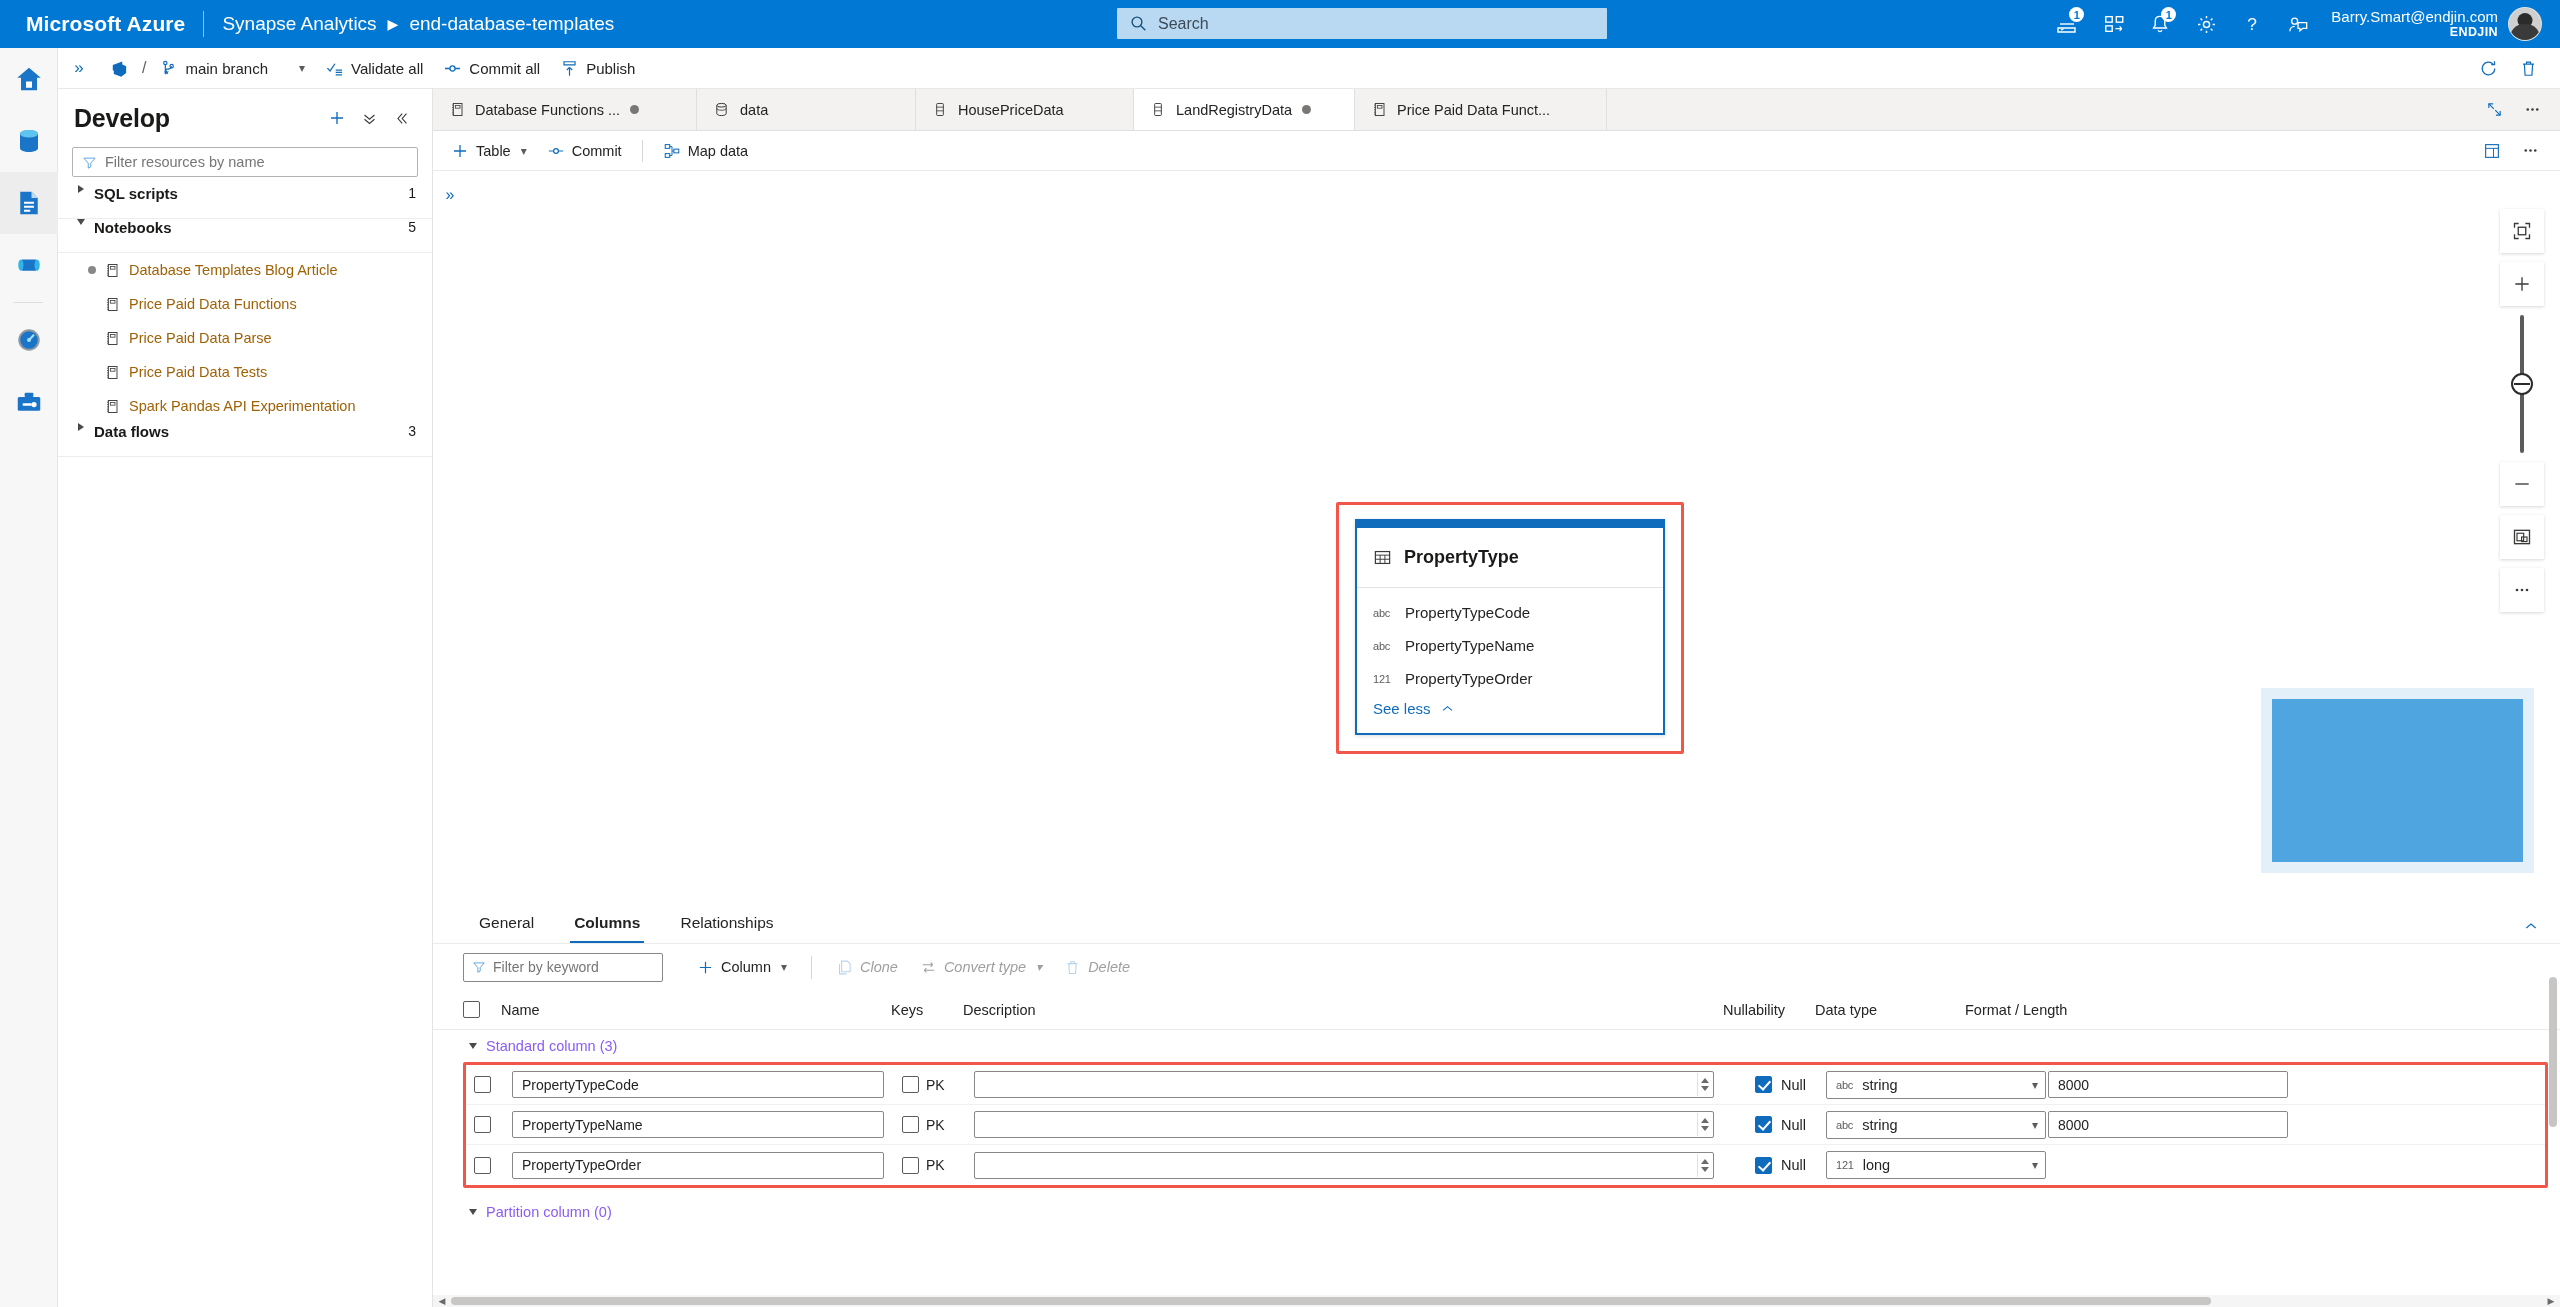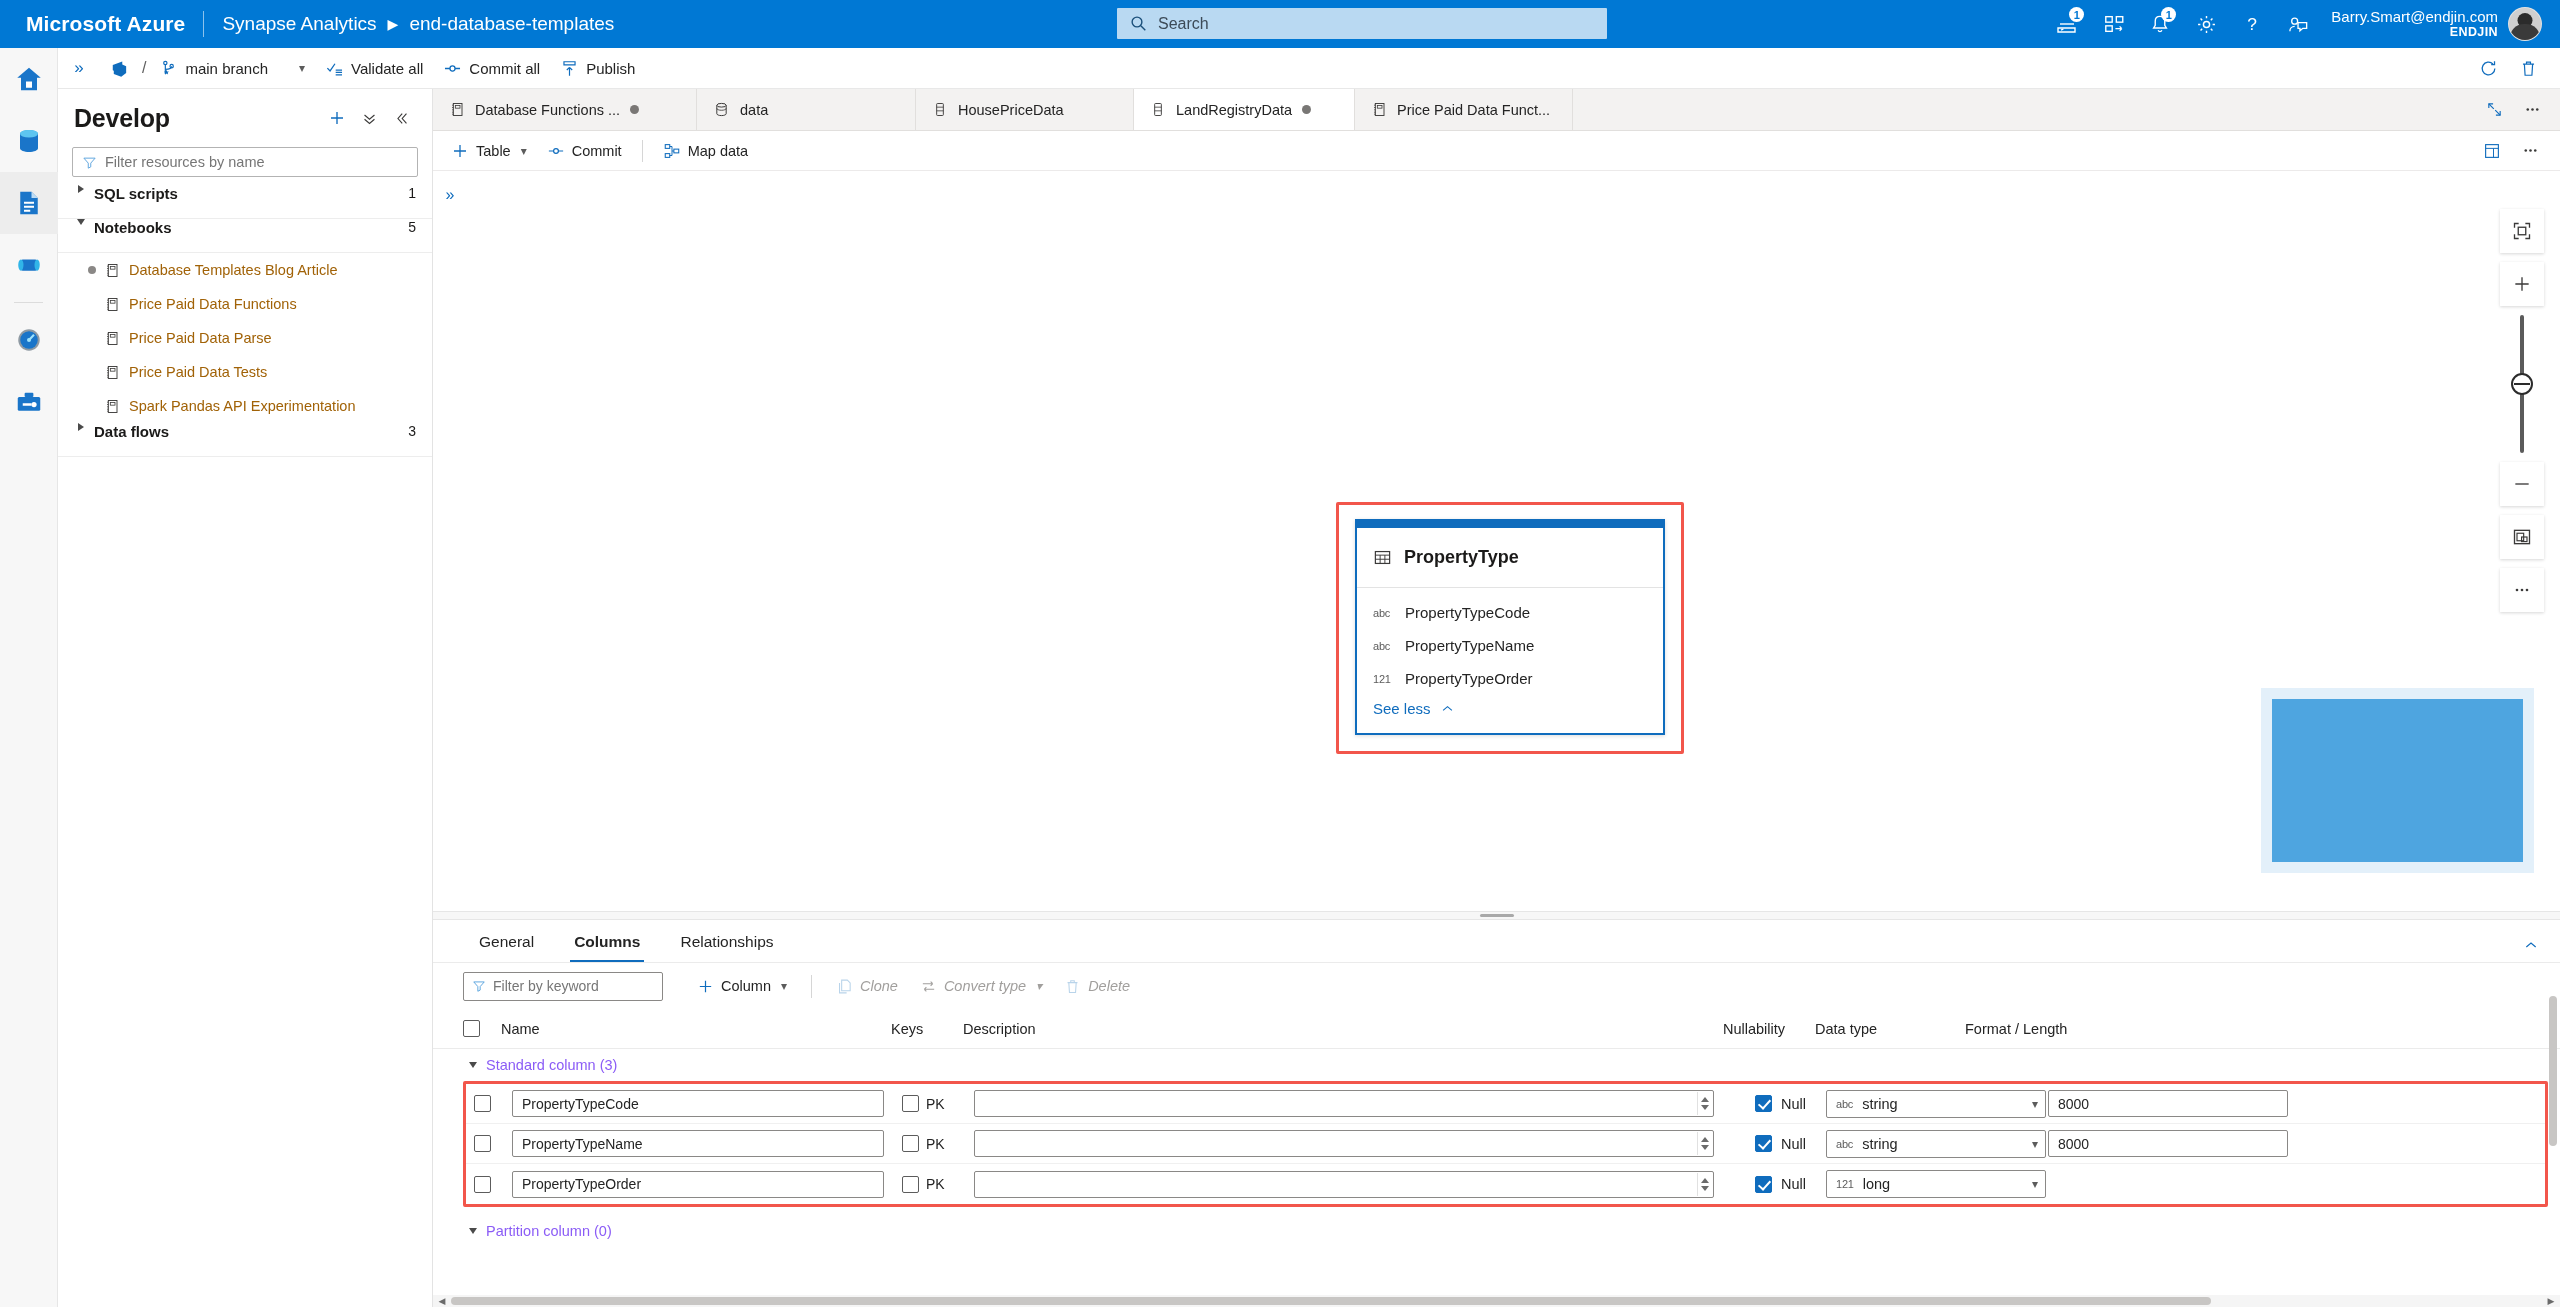--- a/index.html
+++ b/index.html
@@ -231,21 +231,21 @@
   
   .splitter {
     position:absolute; left:0; top:822px; width:2127px; height:9px;
     background:#f7f7f7; border-top:1px solid #e6e6e6; border-bottom:1px solid #e6e6e6;
     display:flex; align-items:center; justify-content:center; cursor:row-resize;
   }
   .splitter .grip { width:34px; height:3px; background:#a9a9a9; border-radius:2px; }
 
   
   .props {
-    position:absolute; left:0; top:831px; width:2127px; height:387px; background:#fff;
+    position:absolute; left:0; top:812px; width:2127px; height:387px; background:#fff;
   }
   .ptabs { display:flex; align-items:center; height:43px; padding-left:32px; position:relative; }
   .ptab {
     height:43px; display:flex; align-items:center; padding:0 14px; margin-right:12px;
     font-size:15.5px; color:#242424; cursor:pointer; position:relative;
   }
   .ptab.active { font-weight:700; }
   .ptab.active::after {
     content:""; position:absolute; left:10px; right:10px; bottom:0; height:3px; background:#0f6cbd;
   }
@@ -664,21 +664,21 @@
         <span>HousePriceData</span>
       </div>
       <div class="tab active" style="width:221px;">
         <svg width="16" height="17" viewBox="0 0 24 24">
           <rect x="7" y="3" width="10" height="18" rx="1.2" fill="none" stroke="#3b3a39" stroke-width="1.4"></rect>
           <path d="M7 8.5h10M7 14h10" stroke="#3b3a39" stroke-width="1.2"></path>
         </svg>
         <span>LandRegistryData</span>
         <span class="mdot"></span>
       </div>
-      <div class="tab" style="width:218px;">
+      <div class="tab" style="width:252px;">
         <svg width="16" height="17" viewBox="0 0 24 24">
           <rect x="6.5" y="3" width="13" height="18" fill="none" stroke="#3b3a39" stroke-width="1.4"></rect>
           <rect x="9.5" y="6" width="7" height="4" fill="none" stroke="#3b3a39" stroke-width="1.2"></rect>
           <path d="M4.6 5.5h2M4.6 9h2M4.6 12.5h2M4.6 16h2M4.6 19h2" stroke="#3b3a39" stroke-width="1.2"></path>
         </svg>
         <span>Price Paid Data Funct...</span>
       </div>
       <div class="tabstrip-right">
         <div class="icon-btn">
           <svg width="17" height="17" viewBox="0 0 24 24">

